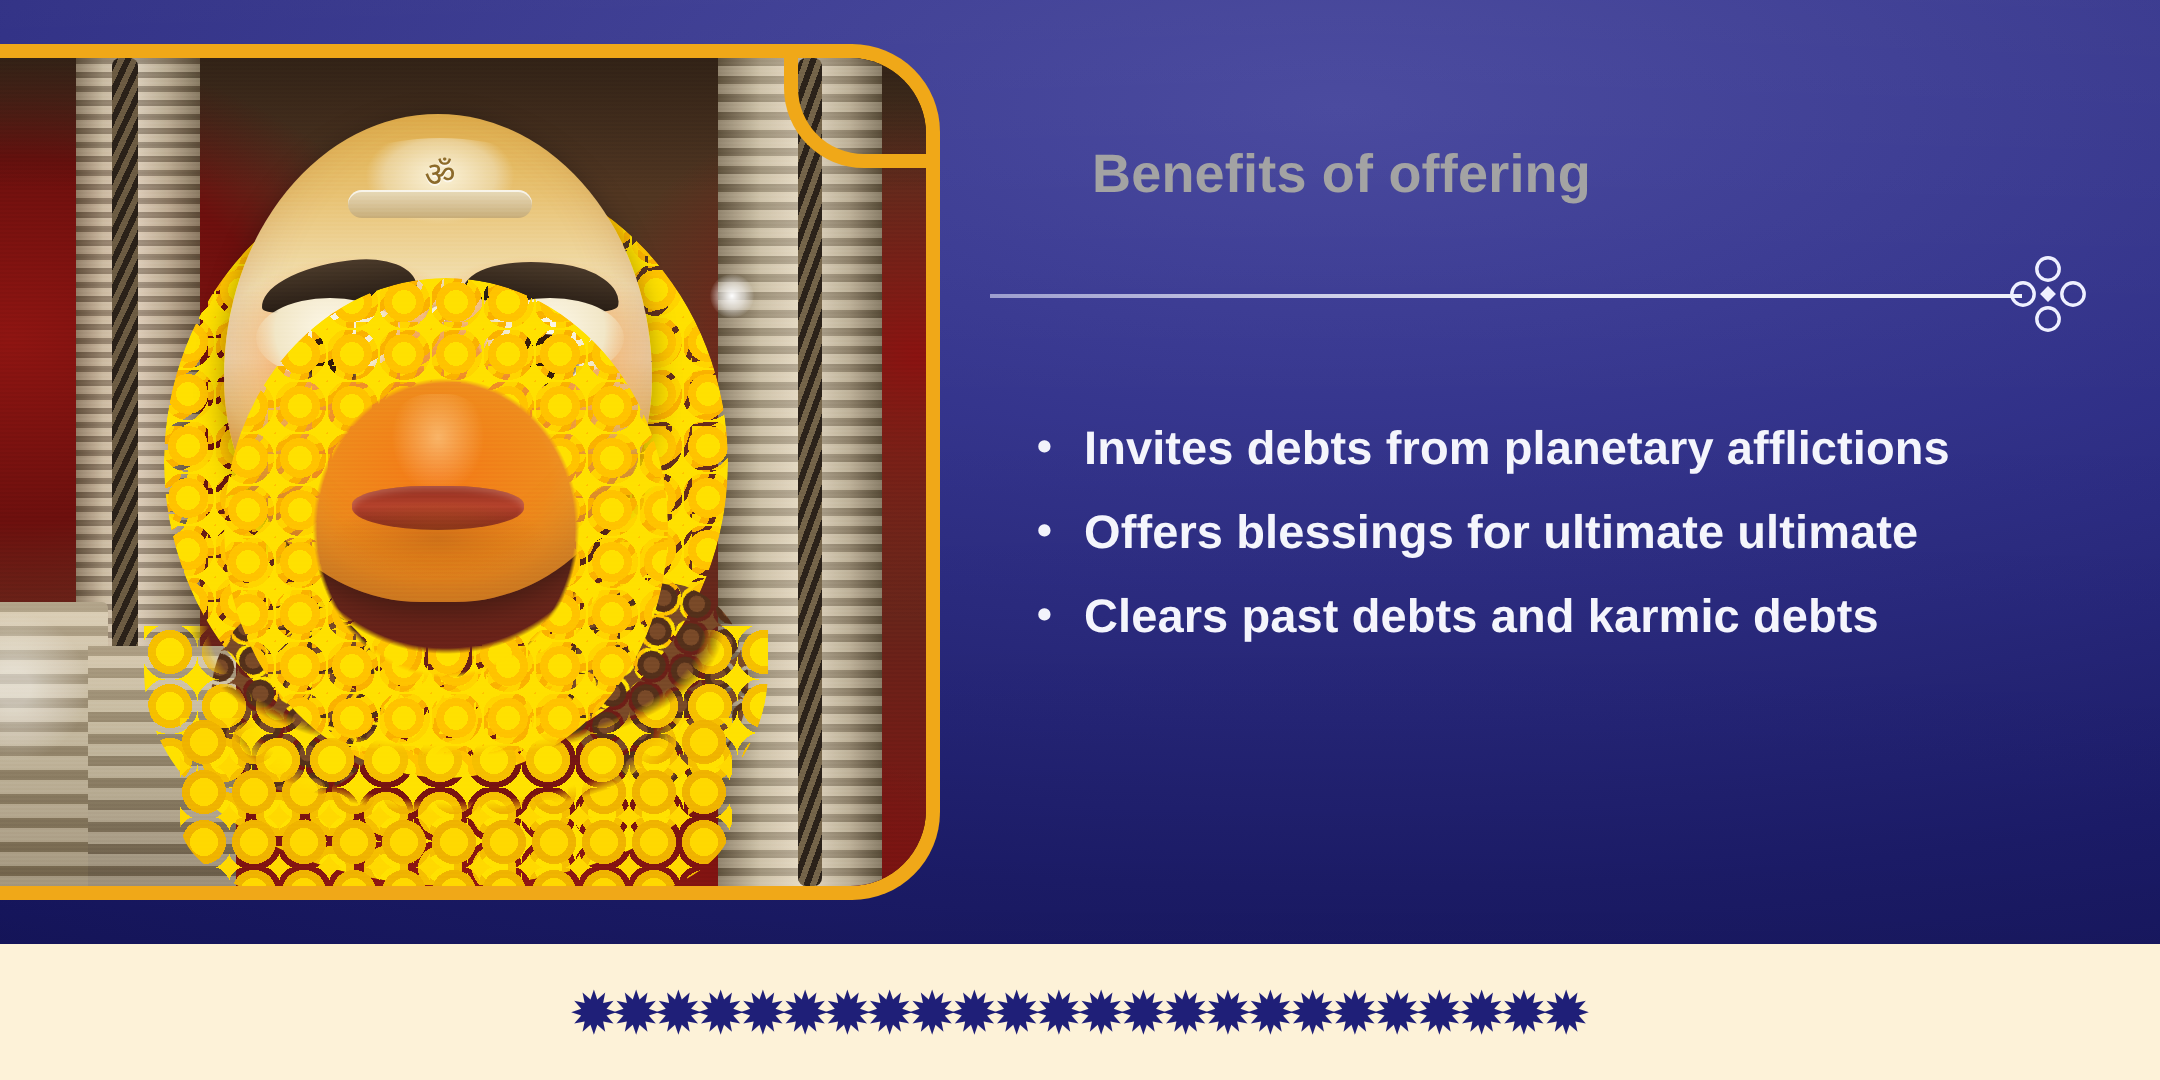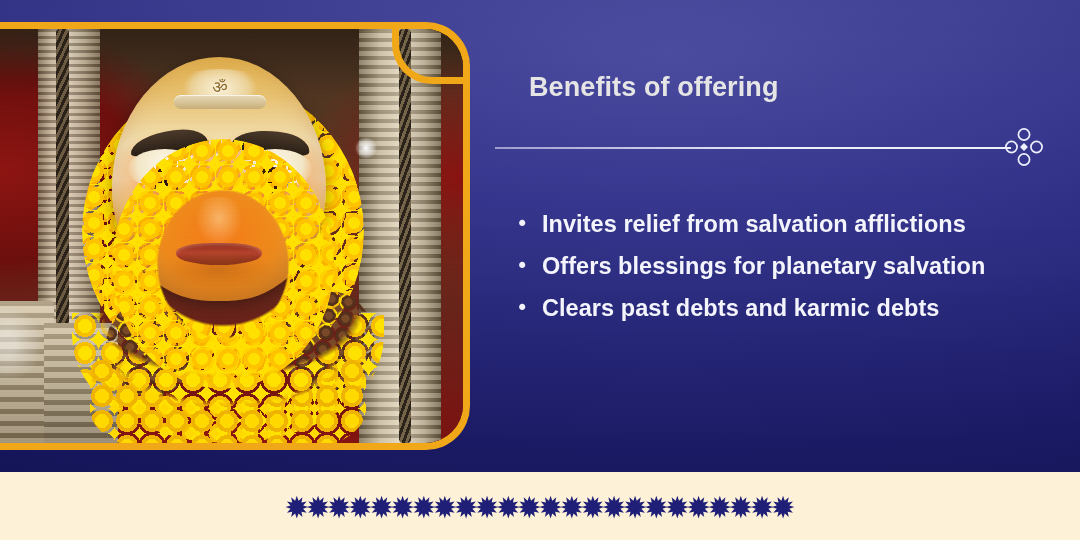--- a/index.html
+++ b/index.html
@@ -312,25 +312,25 @@
     position: absolute; inset: 0;
     background:
       repeating-linear-gradient(0deg, rgba(0,0,0,0.05) 0px, rgba(0,0,0,0.05) 1px, rgba(255,255,255,0.02) 1px, rgba(255,255,255,0.02) 2px);
     mix-blend-mode: overlay;
     opacity: 0.5;
   }
 
   
   .title {
     position: absolute;
-    left: 529px;
+    left: 546px;
     top: 72px;
     font-size: 27px;
     font-weight: bold;
-    color: #e5e5e5;
+    color: #a3a3a3;
     letter-spacing: 0.1px;
     white-space: nowrap;
   }
   .divider {
     position: absolute;
     left: 495px;
     top: 147px;
     width: 516px;
     height: 2px;
     background: linear-gradient(to right, rgba(235,238,255,0.55) 0%, rgba(248,250,255,0.95) 55%, rgba(248,250,255,0.95) 100%);
@@ -435,25 +435,25 @@
         <circle cx="8.5" cy="21" r="5.6"></circle>
         <circle cx="33.5" cy="21" r="5.6"></circle>
       </g>
       <rect x="18.2" y="18.2" width="5.6" height="5.6" transform="rotate(45 21 21)" fill="#eef0ff"></rect>
     </svg>
   </div>
 
   <div class="bullets">
     <div class="bullet-item">
       <span class="bullet-dot">•</span>
-      <span class="bullet-text">Invites relief from salvation afflictions</span>
+      <span class="bullet-text">Invites debts from planetary afflictions</span>
     </div>
     <div class="bullet-item">
       <span class="bullet-dot">•</span>
-      <span class="bullet-text">Offers blessings for planetary salvation</span>
+      <span class="bullet-text">Offers blessings for ultimate ultimate</span>
     </div>
     <div class="bullet-item">
       <span class="bullet-dot">•</span>
       <span class="bullet-text">Clears past debts and karmic debts</span>
     </div>
   </div>
 
   <div class="bottom-band"></div>
   <div class="flower-row" id="flower-row">
       <span class="flower" style="color: rgb(31, 31, 120);">✹</span>

